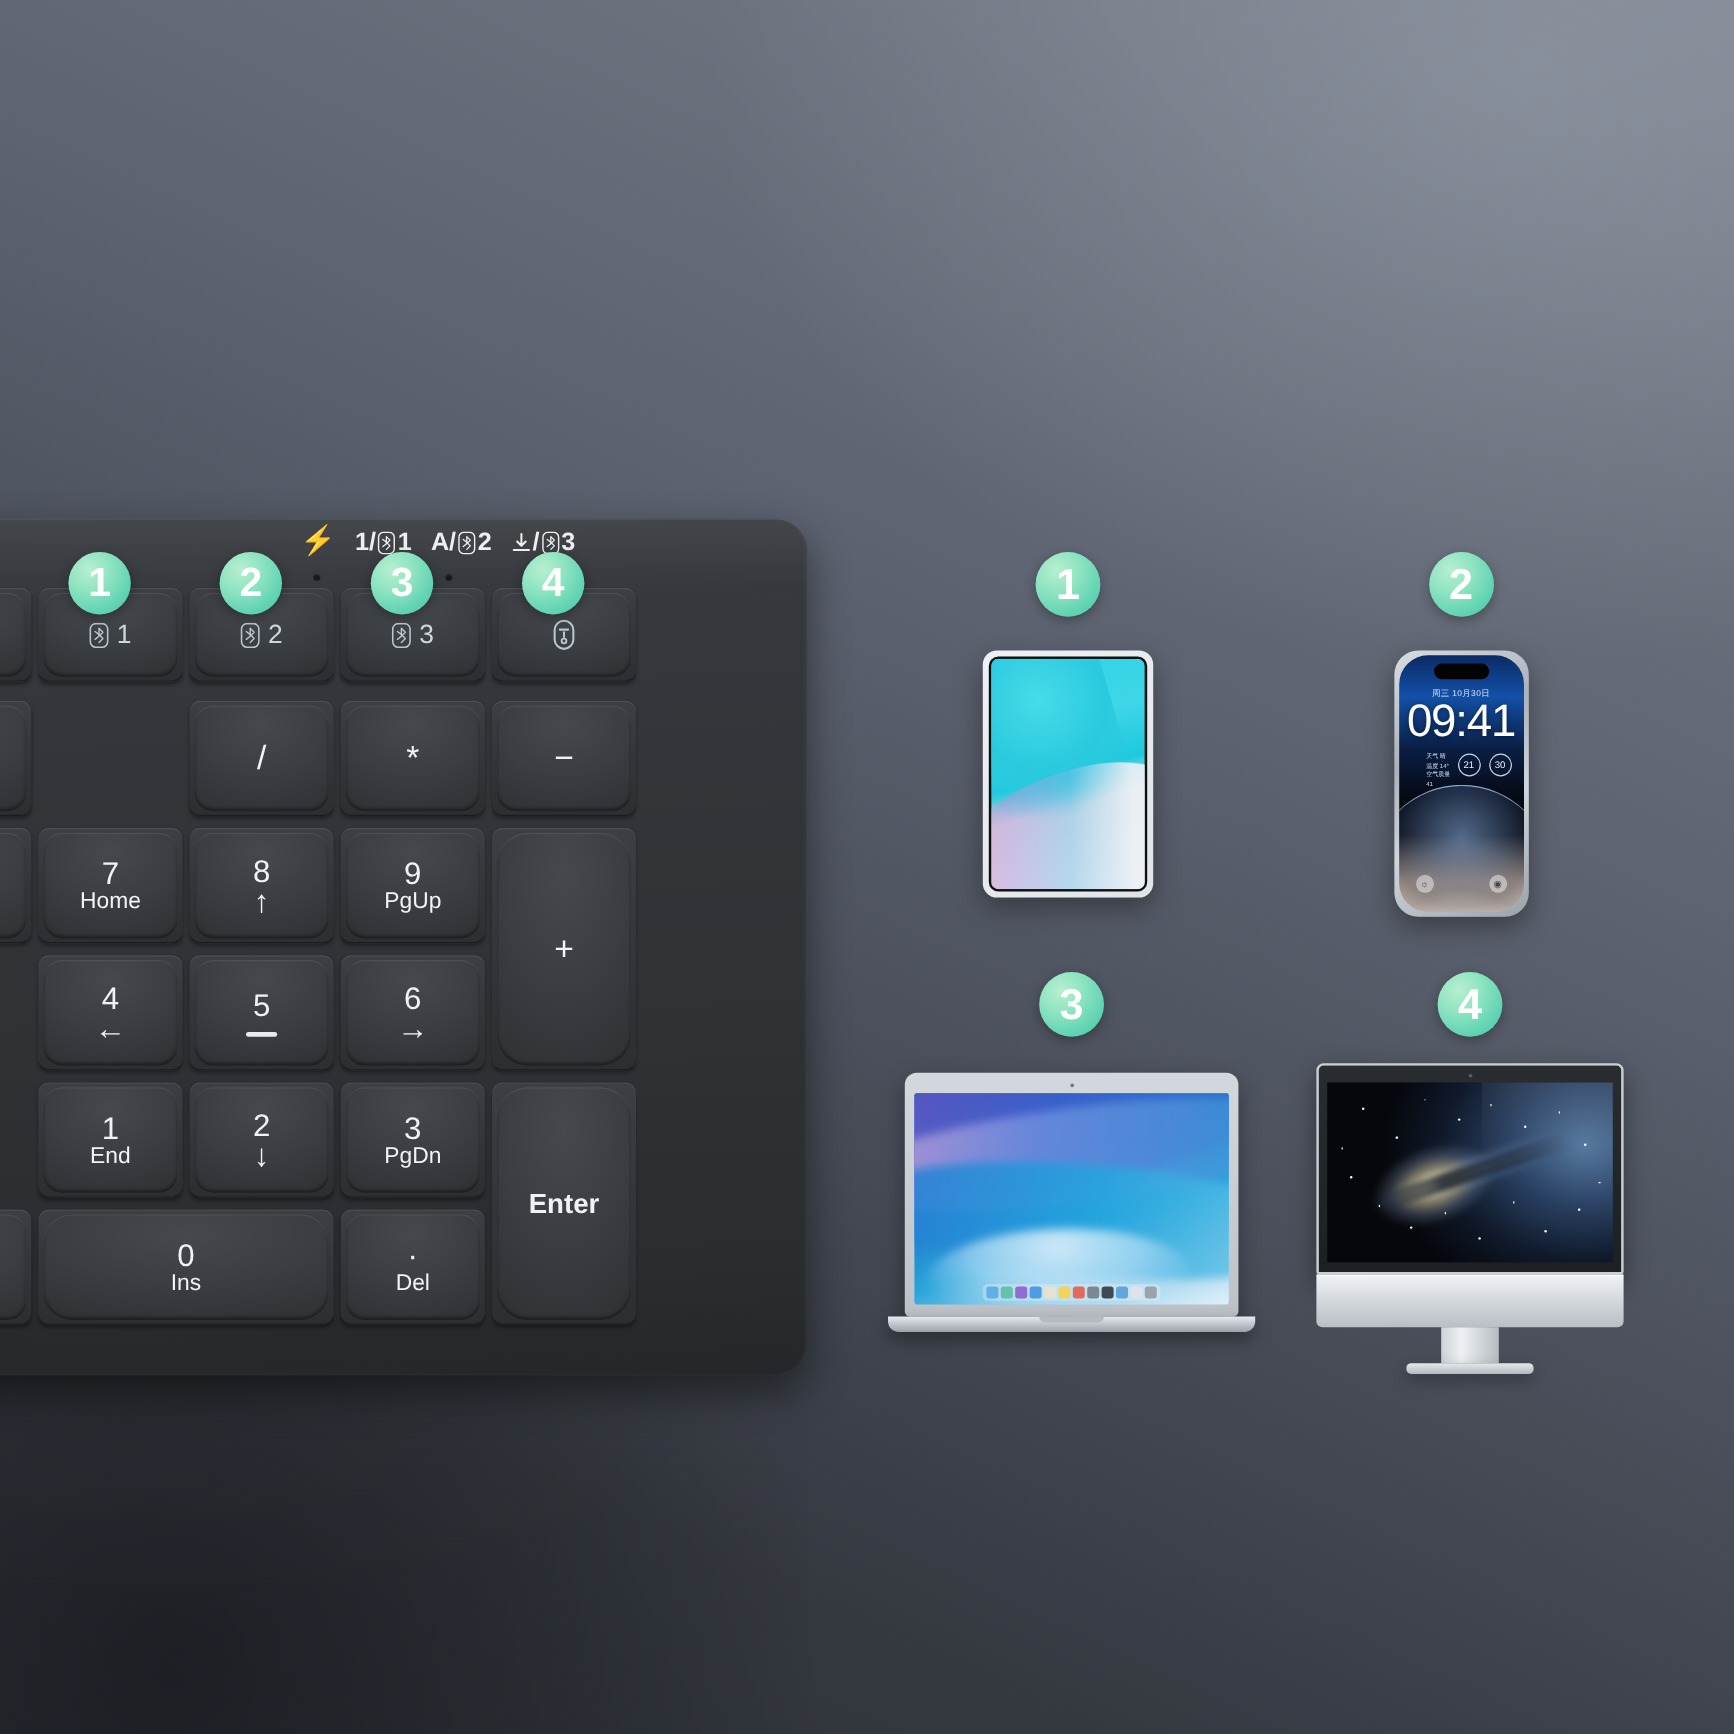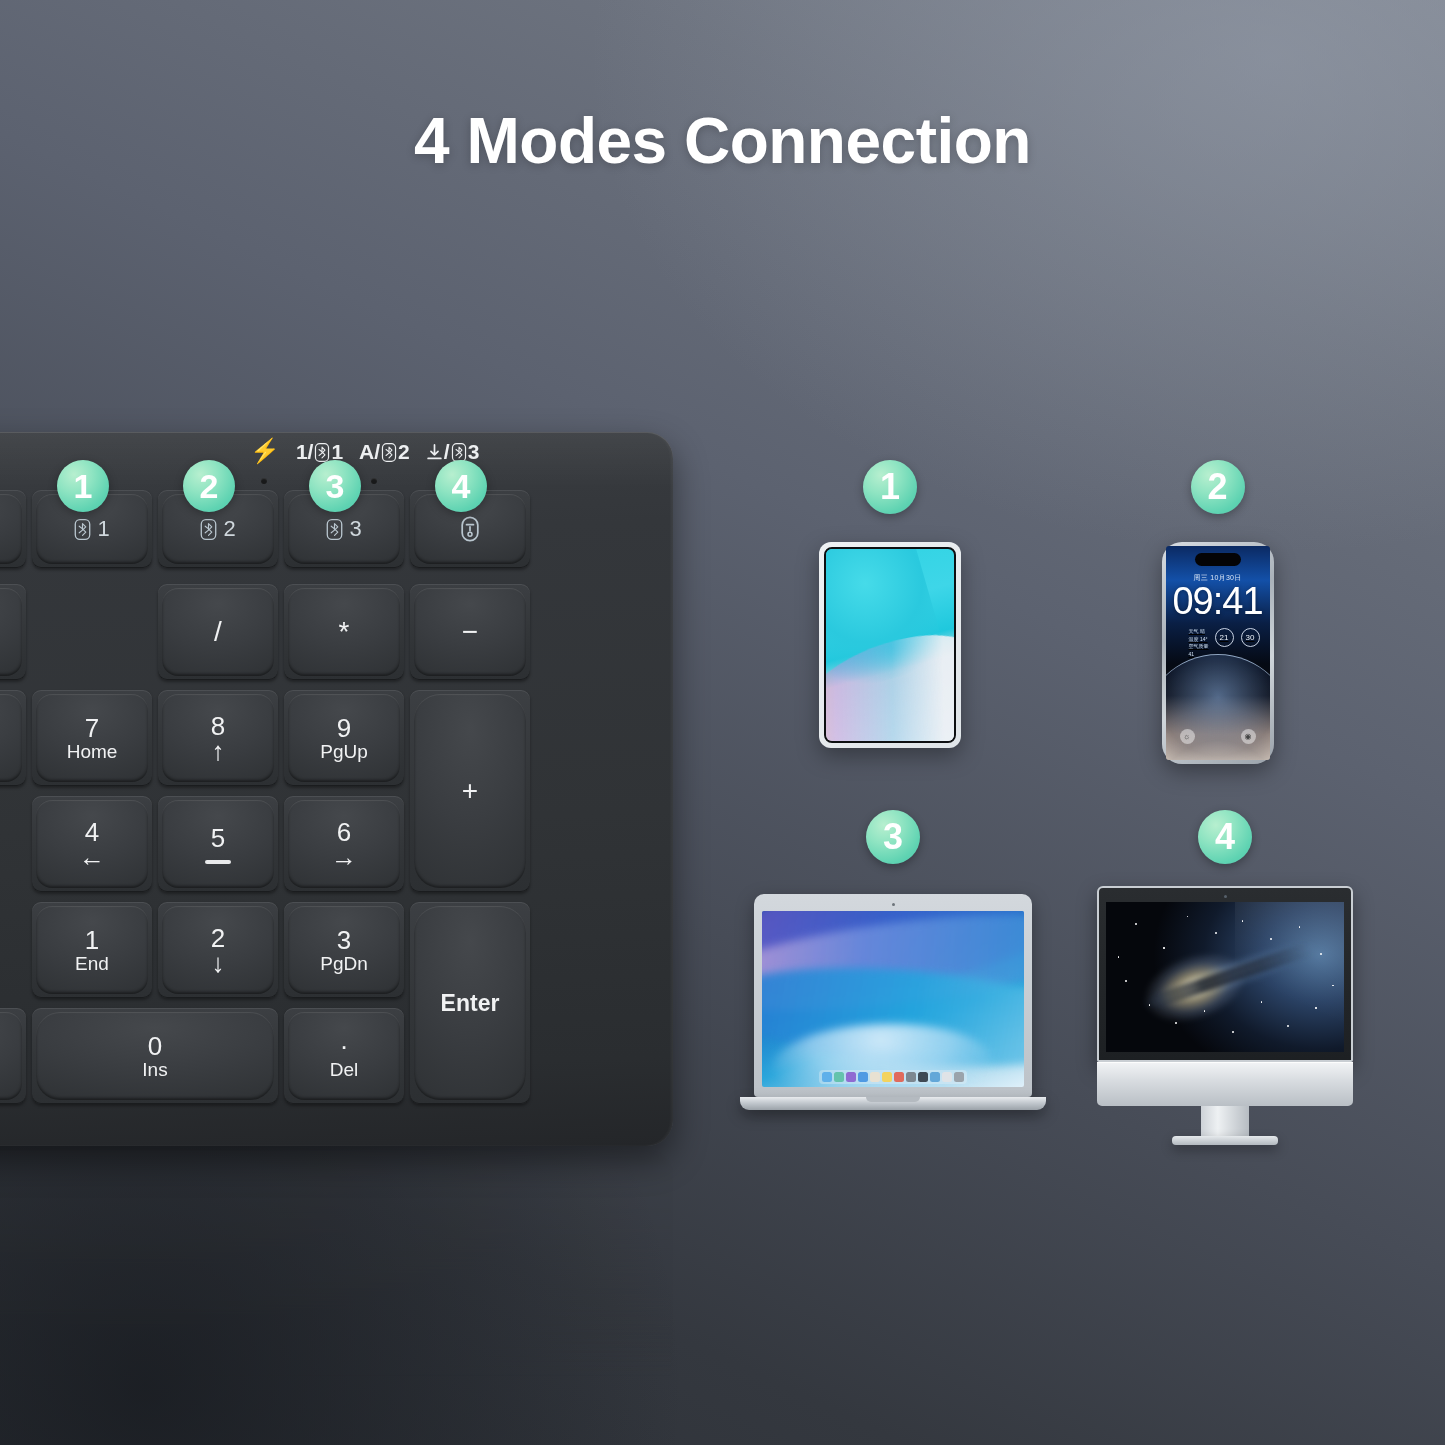--- a/index.html
+++ b/index.html
@@ -180,21 +180,21 @@
 
   
   #phone {
     position:absolute; left:50%; transform:translateX(-50%); top:82px;
     width:112px; height:222px;
     background:linear-gradient(150deg,#d8dde2 0%, #aab2ba 35%, #cfd5da 62%, #9aa2aa 100%);
     border-radius:20px; padding:4px;
     box-shadow:0 8px 22px rgba(0,0,0,0.36);
   }
   #phone .scr{
-    position:relative; width:100%; height:100%; border-radius:3px; overflow:hidden;
+    position:relative; width:100%; height:100%; border-radius:24px; overflow:hidden;
     background:linear-gradient(180deg,#0b2a63 0%, #1350a8 16%, #0a1f45 36%, #050a14 55%, #0d0d10 70%, #b9a392 88%, #efe2d4 100%);
   }
   #phone .island{
     position:absolute; top:7px; left:50%; transform:translateX(-50%);
     width:46px; height:13px; background:#040406; border-radius:8px;
   }
   #phone .statusbar{
     position:absolute; top:5px; left:7px; right:7px;
     display:flex; justify-content:space-between; align-items:center;
     font-size:6px; color:#e9eef5;
@@ -203,21 +203,21 @@
     position:absolute; top:27px; left:0; right:0; text-align:center;
     font-size:7px; color:#dbe6f5; letter-spacing:0.3px;
   }
   #phone .clock{
     position:absolute; top:34px; left:0; right:0; text-align:center;
     font-size:38px; font-weight:300; color:#ffffff; letter-spacing:-1px;
     text-shadow:0 1px 4px rgba(0,0,0,0.4);
   }
   #phone .widgets{
     position:absolute; top:82px; left:23px; right:10px;
-    display:flex; align-items:flex-start; justify-content:space-between;text-decoration:underline;
+    display:flex; align-items:flex-start; justify-content:space-between;
   }
   #phone .wtext{ font-size:5px; color:#cfe0f2; line-height:1.5; }
   #phone .wcircles{ display:flex; gap:7px; }
   #phone .wc{
     width:19px; height:19px; border-radius:50%;
     border:1.6px solid rgba(230,240,255,0.85);
     display:flex; align-items:center; justify-content:center;
     font-size:8px; color:#eaf1fa;
   }
   #phone .globe{
@@ -323,21 +323,20 @@
     background:linear-gradient(180deg,#e5e9ec 0%, #b3b9bf 100%);
     border-radius:4px;
     box-shadow:0 5px 12px rgba(0,0,0,0.32);
   }
 </style>
 </head>
 <body>
 
 <div id="stage">
 
-  <div id="title">4 Modes Connection</div>
 
   <div id="keyboard-wrap">
 
     <div id="kb-reflect">
       <div class="rbody"></div>
     </div>
 
     <div id="kb-body">
 
       <div id="legend-row">

